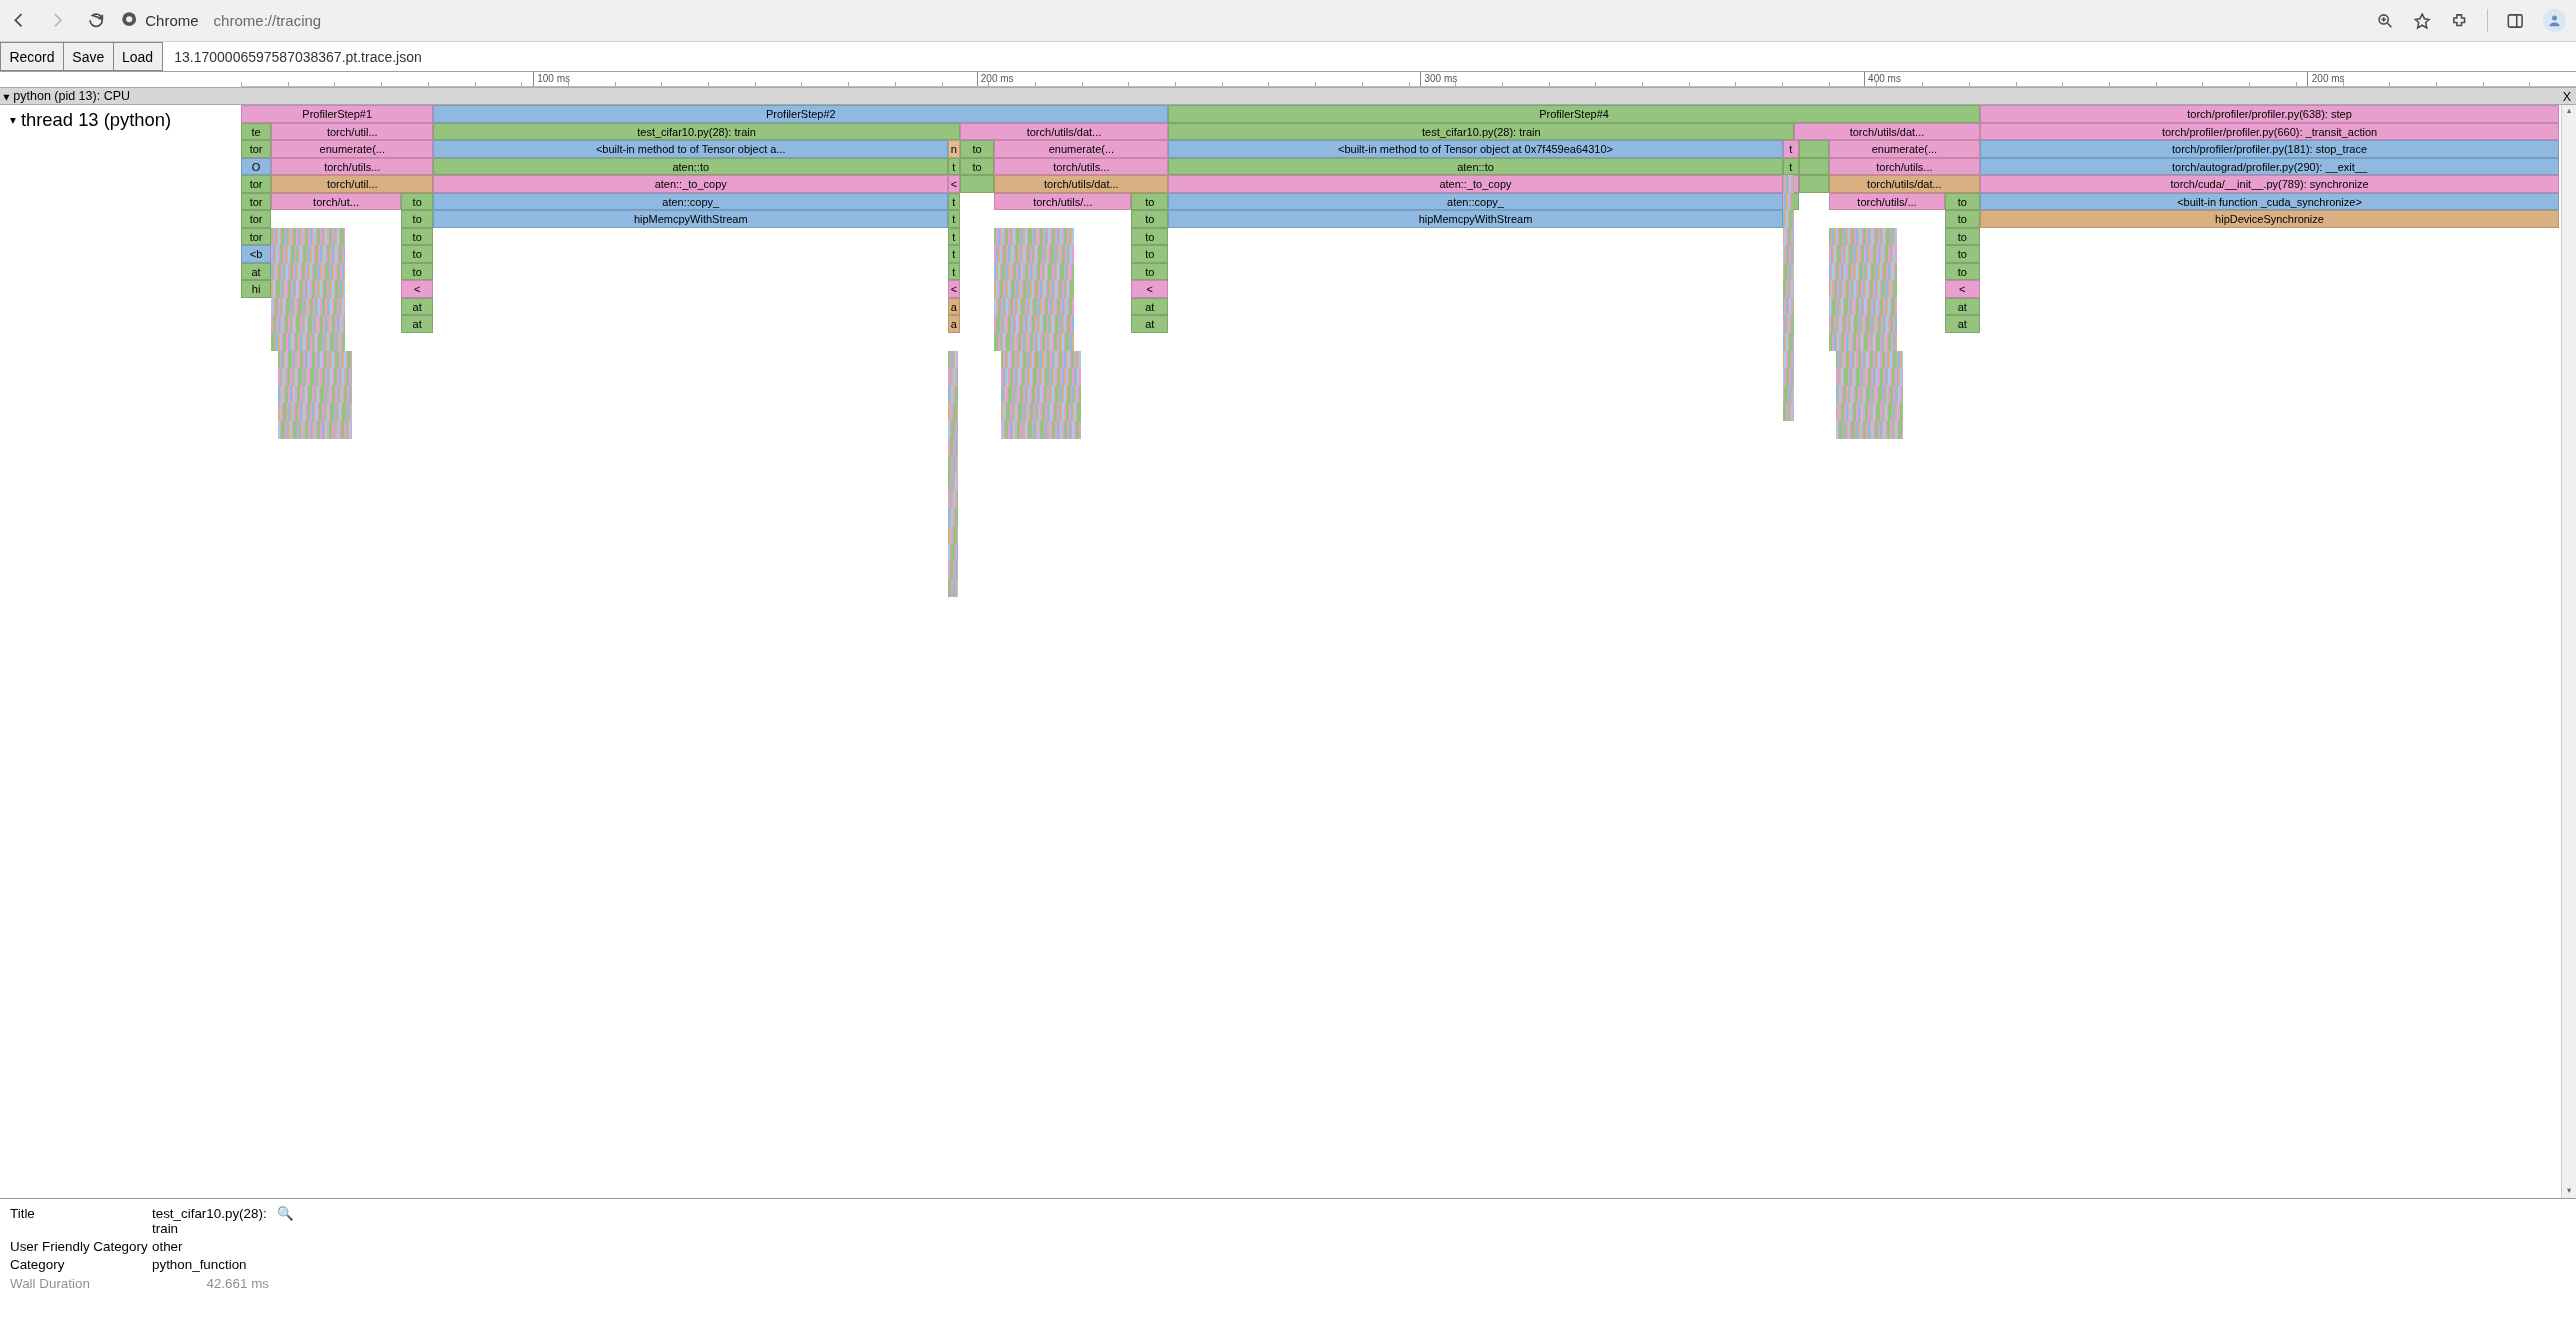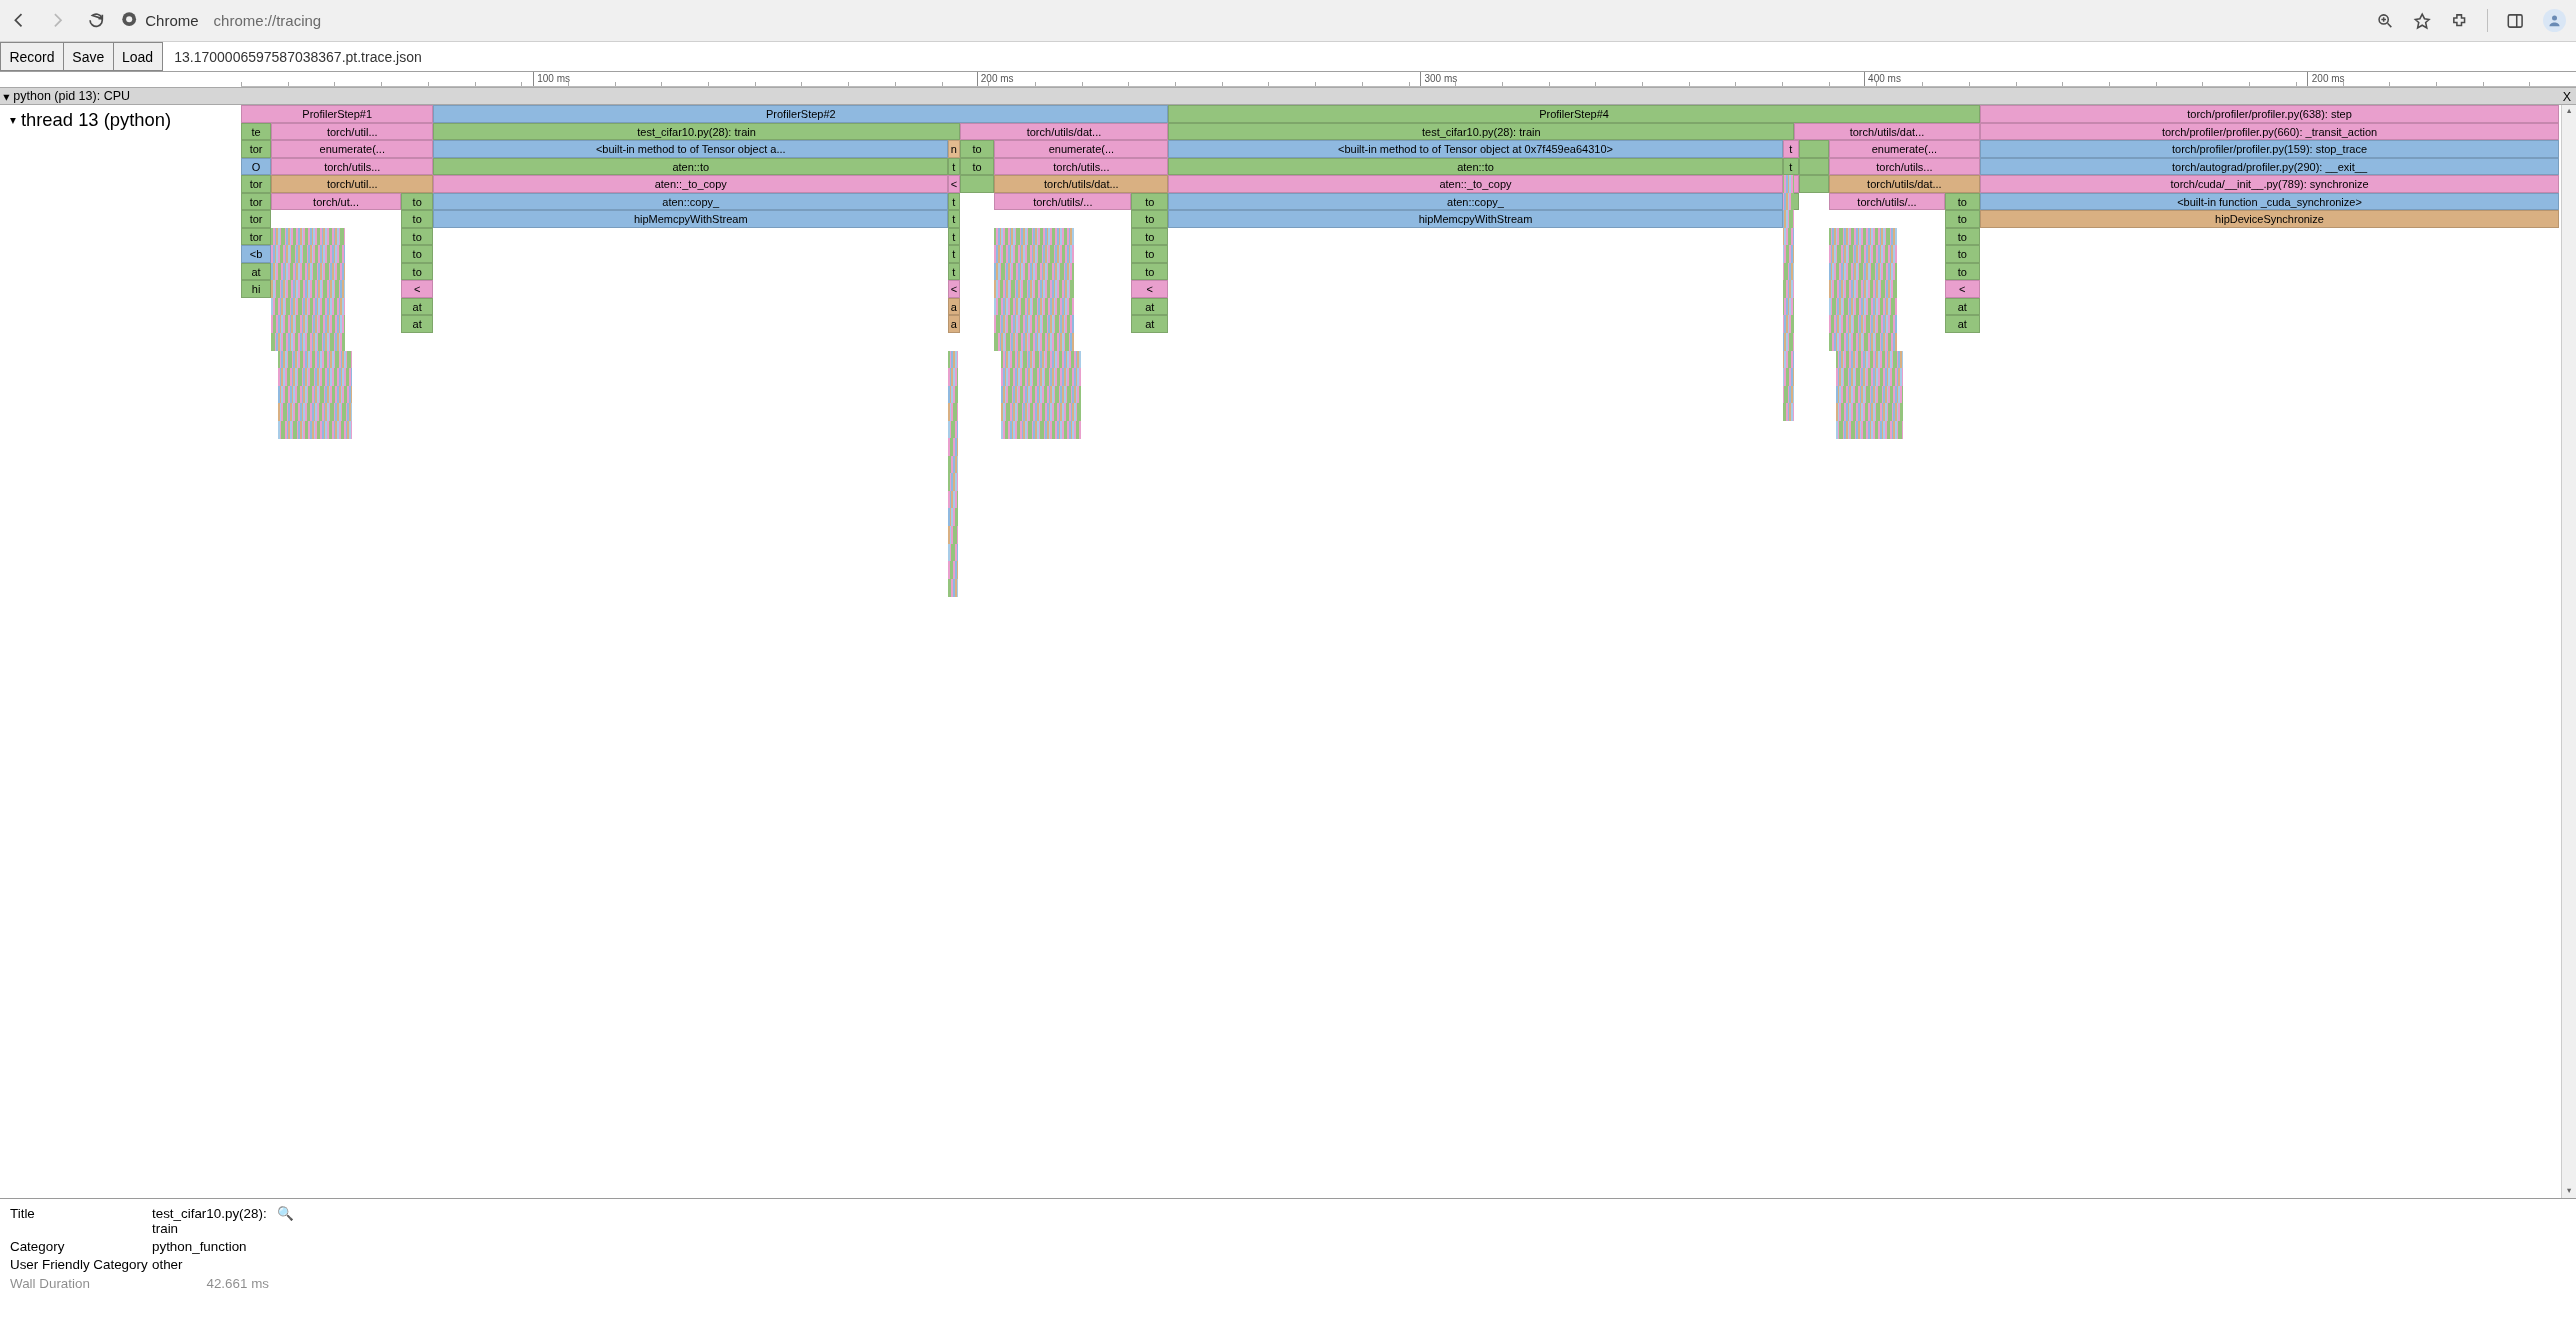--- a/index.html
+++ b/index.html
@@ -221,21 +221,21 @@
         <div class="slice c-green" style="left: 0%; width: 1.3%;">tor</div>
         <div class="slice c-pink" style="left: 1.3%; width: 7%;">enumerate(...</div>
         <div class="slice c-blue" style="left: 8.3%; width: 22.2%;">&lt;built-in method to of Tensor object a...</div>
         <div class="slice c-tan2" style="left: 30.5%; width: 0.5%;">n</div>
         <div class="slice c-green" style="left: 31%; width: 1.5%;">to</div>
         <div class="slice c-pink" style="left: 32.5%; width: 7.5%;">enumerate(...</div>
         <div class="slice c-blue" style="left: 40%; width: 26.5%;">&lt;built-in method to of Tensor object at 0x7f459ea64310&gt;</div>
         <div class="slice c-pink" style="left: 66.5%; width: 0.7%;">t</div>
         <div class="slice c-green" style="left: 67.2%; width: 1.3%;"></div>
         <div class="slice c-pink" style="left: 68.5%; width: 6.5%;">enumerate(...</div>
-        <div class="slice c-blue" style="left: 75%; width: 25%;">torch/profiler/profiler.py(159): stop_trace</div>
+        <div class="slice c-blue" style="left: 75%; width: 25%;">torch/profiler/profiler.py(181): stop_trace</div>
       </div>
       <div class="flame-row">
         <div class="slice c-blue" style="left: 0%; width: 1.3%;">O</div>
         <div class="slice c-pink" style="left: 1.3%; width: 7%;">torch/utils...</div>
         <div class="slice c-green" style="left: 8.3%; width: 22.2%;">aten::to</div>
         <div class="slice c-green" style="left: 30.5%; width: 0.5%;">t</div>
         <div class="slice c-green" style="left: 31%; width: 1.5%;">to</div>
         <div class="slice c-pink" style="left: 32.5%; width: 7.5%;">torch/utils...</div>
         <div class="slice c-green" style="left: 40%; width: 26.5%;">aten::to</div>
         <div class="slice c-green" style="left: 66.5%; width: 0.7%;">t</div>
@@ -392,26 +392,26 @@
 </div>
 
 <div class="details">
   <div class="details-body">
     <div class="drow">
         <div class="k">Title</div>
         <div class="v">test_cifar10.py(28): train</div>
         <span class="mag">🔍</span>
       </div>
     <div class="drow">
+        <div class="k">User Friendly Category</div>
+        <div class="v">other</div>
+      </div>
+    <div class="drow">
         <div class="k">Category</div>
         <div class="v">python_function</div>
-      </div>
-    <div class="drow">
-        <div class="k">User Friendly Category</div>
-        <div class="v">other</div>
       </div>
     <div class="drow" style="opacity:.45">
         <div class="k">Wall Duration</div>
         <div class="vr">42.661 ms</div>
       </div>
   </div>
 </div>
 
 
 </body></html>

